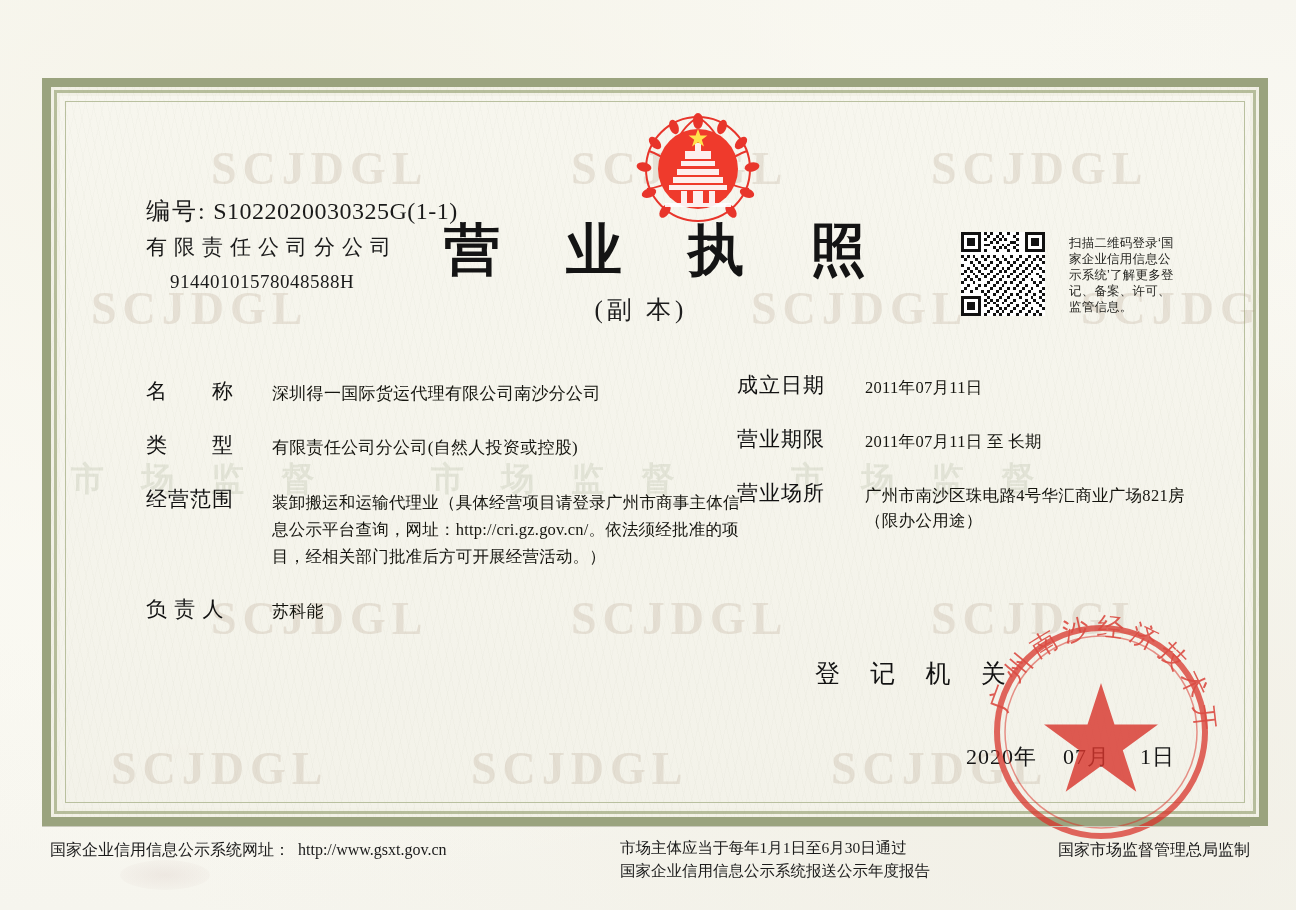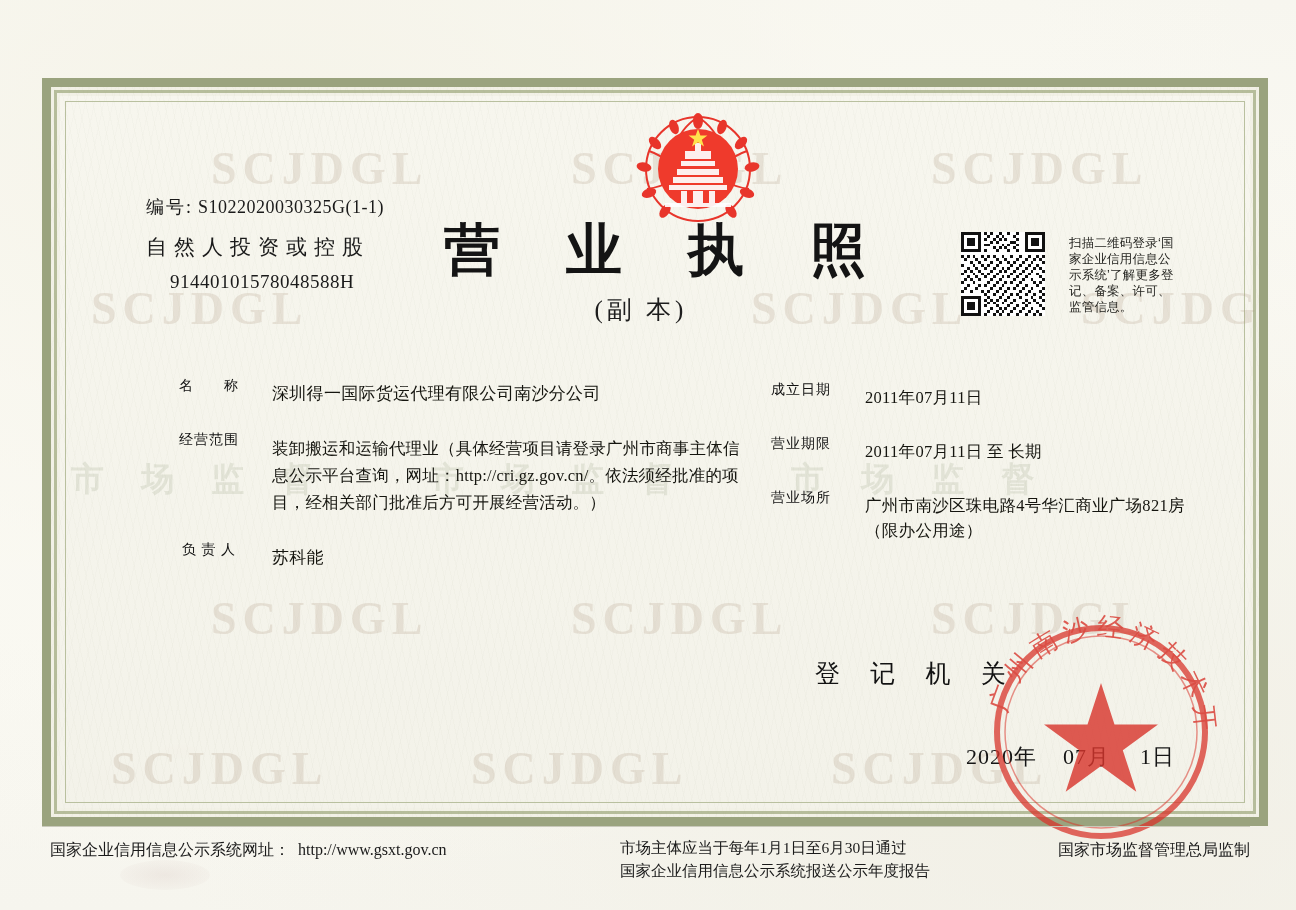--- a/index.html
+++ b/index.html
@@ -119,21 +119,21 @@
     font-size: 25px;
     letter-spacing: 4px;
     color: #1d1d1d;
   }
 
   
   .reg-no {
     position: absolute;
     left: 95px;
     top: 108px;
-    font-size: 18px;
+    font-size: 24px;
     letter-spacing: 0.5px;
     white-space: nowrap;
     text-align: center;
   }
   .reg-no .lbl { letter-spacing: 2px; }
   .usci-label {
     position: absolute;
     left: 95px;
     top: 146px;
     font-size: 21px;
@@ -175,34 +175,33 @@
   
   .fields-left {
     position: absolute;
     left: 95px;
     top: 290px;
     width: 600px;
   }
   .fields-right {
     position: absolute;
     left: 686px;
-    top: 294px;
+    top: 284px;
     width: 470px;
   }
   .row {
     display: flex;
     align-items: flex-start;
     margin-bottom: 25px;
   }
   .f-label {
     flex: 0 0 auto;
-    font-size: 14px;
+    font-size: 21px;
     color: #111;
     white-space: nowrap;
-    text-align: center;
   }
   .lab-left { width: 126px; }
   .lab-right { width: 128px; }
   .sp0 { letter-spacing: 1px; }
   .f-value {
     flex: 1 1 auto;
     font-size: 17px;
     line-height: 25px;
     color: #15150f;
     padding-top: 4px;
@@ -379,21 +378,21 @@
       </svg>
     </div>
 
     <div class="title">营 业 执 照</div>
     <div class="subtitle">(副 本)</div>
 
     <div class="reg-no">
       <span class="lbl">编号:</span>
       <span>S1022020030325G(1-1)</span>
     </div>
-    <div class="usci-label">自然人投资或控股</div>
+    <div class="usci-label">有限责任公司分公司</div>
     <div class="usci-value">91440101578048588H</div>
 
     <div class="qr-wrap">
       <svg viewBox="0 0 29 29" width="84" height="84" shape-rendering="crispEdges">
         <rect width="29" height="29" fill="#ffffff"></rect>
         <g fill="#111111">
           <rect x="0" y="0" width="7" height="1"></rect>
             <rect x="0" y="6" width="7" height="1"></rect>
           <rect x="0" y="0" width="1" height="7"></rect>
             <rect x="6" y="0" width="1" height="7"></rect>
@@ -621,20 +620,24 @@
       </svg>
     </div>
     <div class="qr-note">扫描二维码登录‘国家企业信用信息公示系统’了解更多登记、备案、许可、监管信息。</div>
 
     <div class="fields-left">
       <div class="row">
         <div class="f-label lab-left sp0">名　　称</div>
         <div class="f-value">深圳得一国际货运代理有限公司南沙分公司</div>
       </div>
       <div class="row">
+        <div class="f-label lab-left sp0">类　　型</div>
+        <div class="f-value">有限责任公司分公司(自然人投资或控股)</div>
+      </div>
+      <div class="row">
         <div class="f-label lab-left sp0">经营范围</div>
         <div class="f-value scope">装卸搬运和运输代理业（具体经营项目请登录广州市商事主体信息公示平台查询，网址：http://cri.gz.gov.cn/。依法须经批准的项目，经相关部门批准后方可开展经营活动。）</div>
       </div>
       <div class="row">
         <div class="f-label lab-left sp0">负 责 人</div>
         <div class="f-value">苏科能</div>
       </div>
     </div>
 
     <div class="fields-right">

